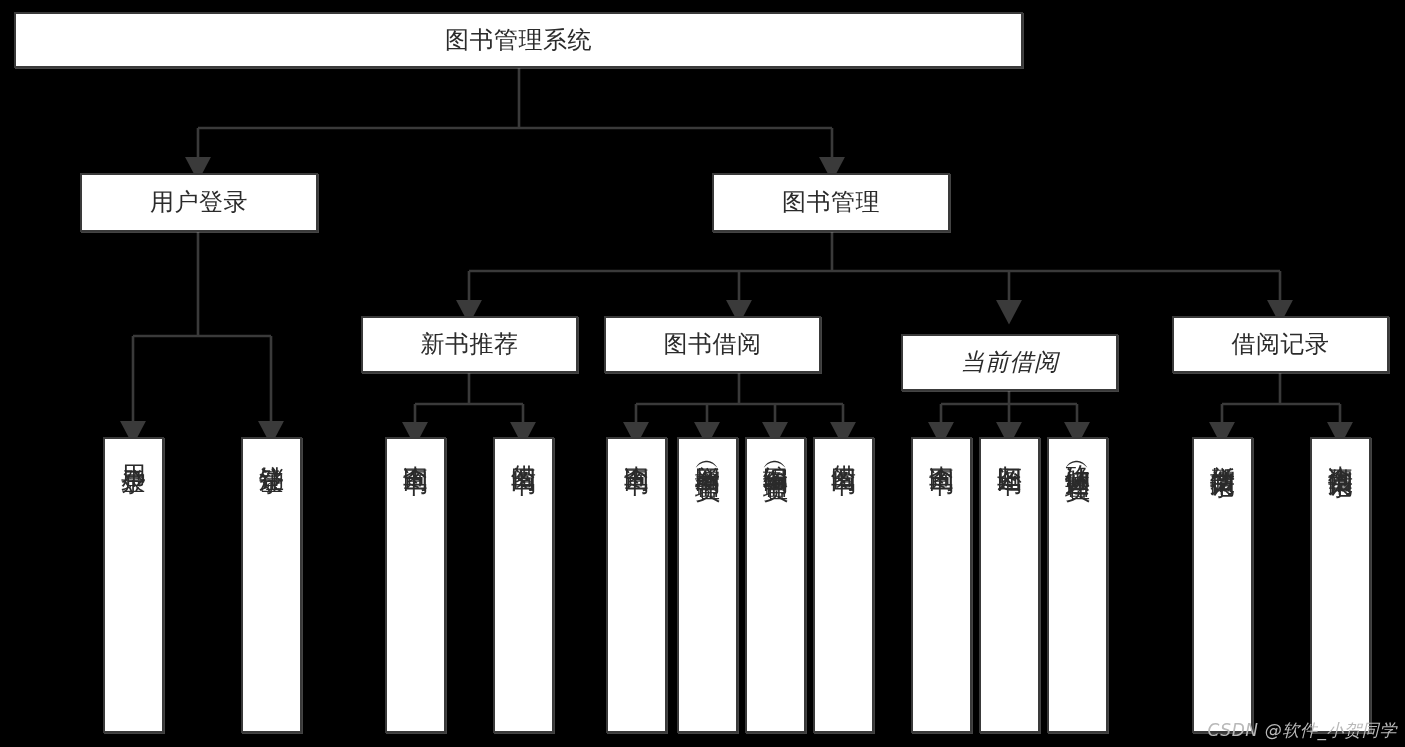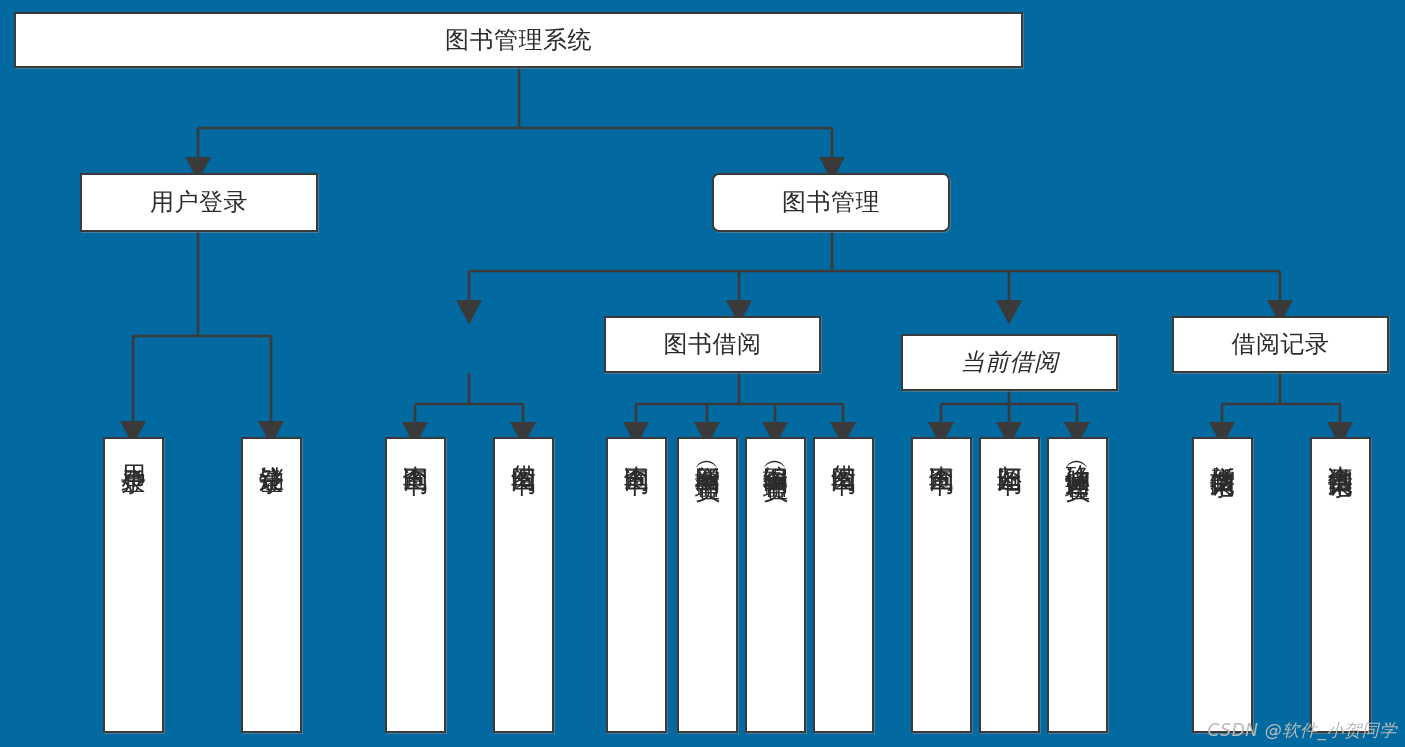--- a/index.html
+++ b/index.html
@@ -7,21 +7,21 @@
     padding: 0;
     background: #ffffff;
   }
   body {
     font-family: "DejaVu Sans", "Liberation Sans", sans-serif;
   }
   #canvas {
     position: relative;
     width: 1405px;
     height: 747px;
-    background: #0369a1;
+    background: #000000;
     overflow: hidden;
   }
   svg.connectors {
     position: absolute;
     left: 0;
     top: 0;
     width: 1405px;
     height: 747px;
     pointer-events: none;
   }
@@ -129,24 +129,27 @@
     </g>
   </svg>
 
   <div class="node root horiz" style="left:14px; top:12px; width:1009px; height:56px;">
     <span class="lbl">图书管理系统</span>
   </div>
 
   <div class="node horiz" style="left:80px; top:173px; width:238px; height:59px;">
     <span class="lbl">用户登录</span>
   </div>
-  <div class="node horiz" style="left:712px; top:173px; width:238px; height:59px;border-radius:7px;">
+  <div class="node horiz" style="left:712px; top:173px; width:238px; height:59px;">
     <span class="lbl">图书管理</span>
   </div>
 
+  <div class="node horiz" style="left:361px; top:316px; width:217px; height:57px;">
+    <span class="lbl">新书推荐</span>
+  </div>
   <div class="node horiz" style="left:604px; top:316px; width:217px; height:57px;">
     <span class="lbl">图书借阅</span>
   </div>
   <div class="node horiz" style="left:901px; top:334px; width:217px; height:57px;font-style:italic;">
     <span class="lbl">当前借阅</span>
   </div>
   <div class="node horiz" style="left:1172px; top:316px; width:217px; height:57px;">
     <span class="lbl">借阅记录</span>
   </div>
 

